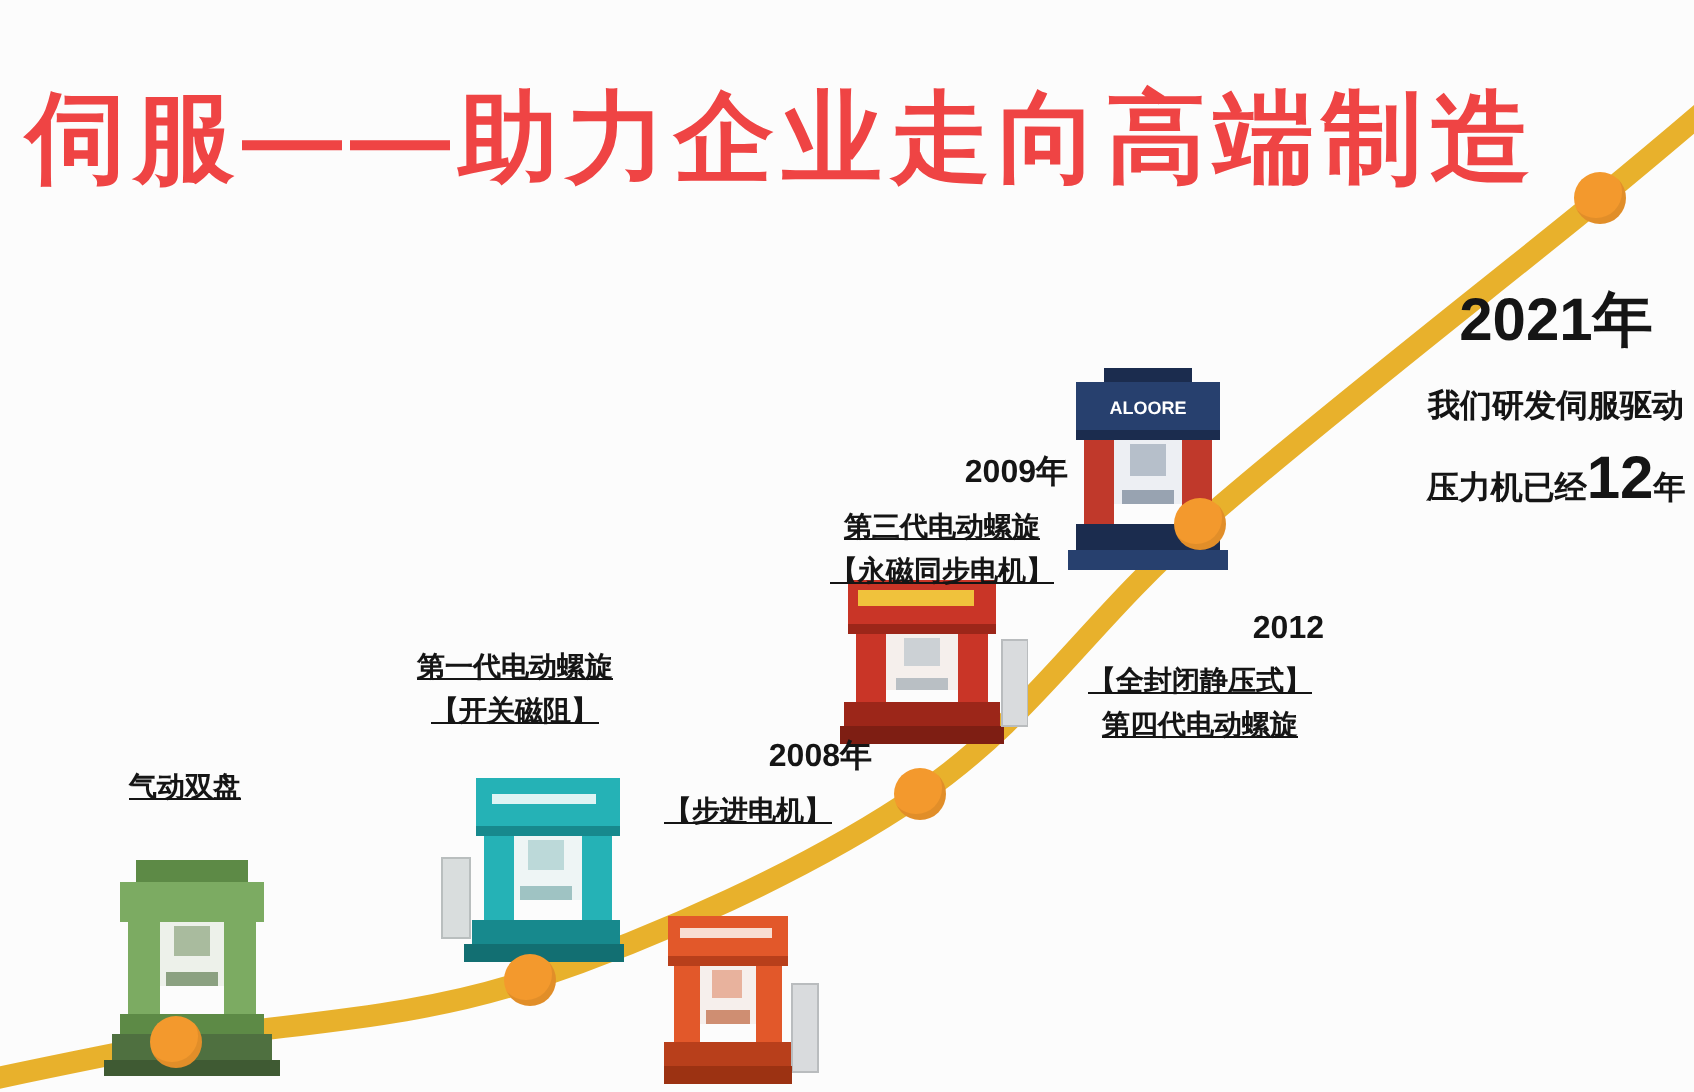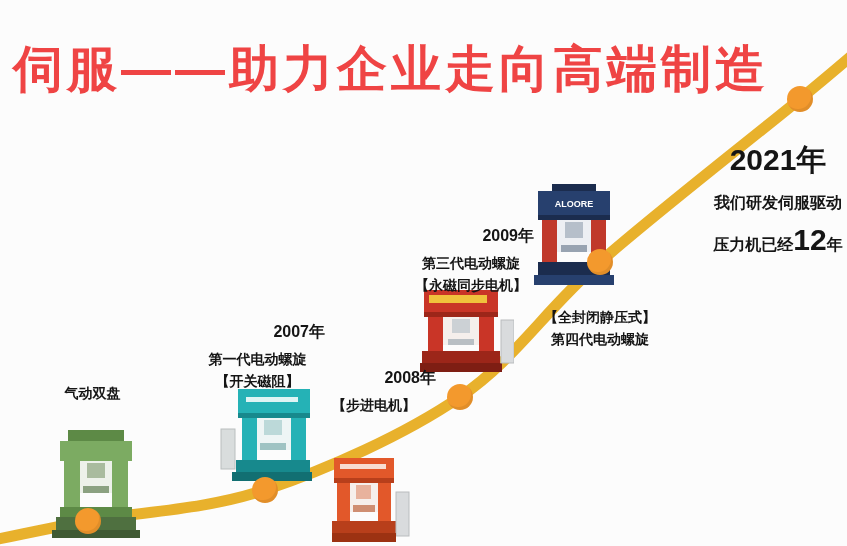--- a/index.html
+++ b/index.html
@@ -16,21 +16,21 @@
   }
   .page-title{
     position:absolute;left:13px;top:36px;z-index:6;
     font-size:50px;font-weight:800;color:#ef4444;
     letter-spacing:4px;white-space:nowrap;
   }
   .milestone{
     position:absolute;z-index:6;text-align:center;color:#151515;font-weight:700;
   }
   .ms-year{font-size:16px;margin-bottom:5px;text-align:right;}
-  .ms-line{font-size:14px;line-height:1.6;}
+  .ms-line{font-size:14px;line-height:1.6;text-decoration:underline;}
   #ms1996{left:40px;top:382px;width:105px;}
   #ms2007{left:190px;top:322px;width:135px;}
   #ms2008{left:312px;top:368px;width:124px;}
   #ms2009{left:408px;top:226px;width:126px;}
   #ms2012{left:538px;top:306px;width:124px;}
   #ms2021{left:693px;top:140px;width:170px;}
   .y2021-year{font-size:30px;font-weight:700;margin-bottom:12px;}
   .y2021-line{font-size:16px;font-weight:700;margin-bottom:9px;}
   .big-num{font-size:30px;font-weight:700;margin-top:36px;}
 </style>
@@ -124,37 +124,37 @@
   <div class="dot" style="left:587px;top:249px;"></div>
   <div class="dot" style="left:787px;top:86px;"></div>
 
   <div class="page-title">伺服——助力企业走向高端制造</div>
 
   <div class="milestone" id="ms1996">
     <div class="ms-line">气动双盘</div>
   </div>
 
   <div class="milestone" id="ms2007">
-    <div class="ms-year">2007年</div>
     <div class="ms-line">第一代电动螺旋</div>
     <div class="ms-line">【开关磁阻】</div>
   </div>
 
   <div class="milestone" id="ms2008">
     <div class="ms-year">2008年</div>
     <div class="ms-line">【步进电机】</div>
   </div>
 
   <div class="milestone" id="ms2009">
     <div class="ms-year">2009年</div>
     <div class="ms-line">第三代电动螺旋</div>
     <div class="ms-line">【永磁同步电机】</div>
   </div>
 
   <div class="milestone" id="ms2012">
+    <div class="ms-year">2012</div>
     <div class="ms-line">【全封闭静压式】</div>
     <div class="ms-line">第四代电动螺旋</div>
   </div>
 
   <div class="milestone" id="ms2021">
     <div class="y2021-year">2021年</div>
     <div class="y2021-line">我们研发伺服驱动</div>
     <div class="y2021-line">
       <span>压力机已经</span><span class="big-num">12</span><span>年</span>
     </div>

